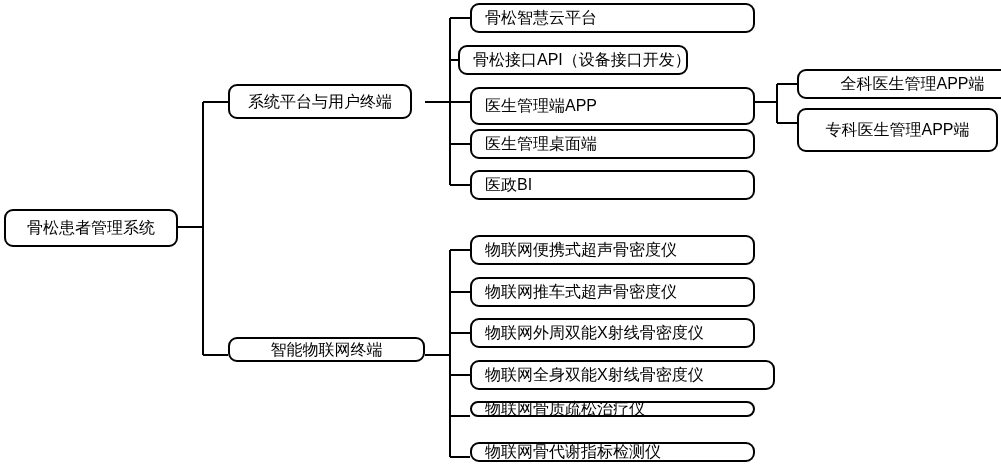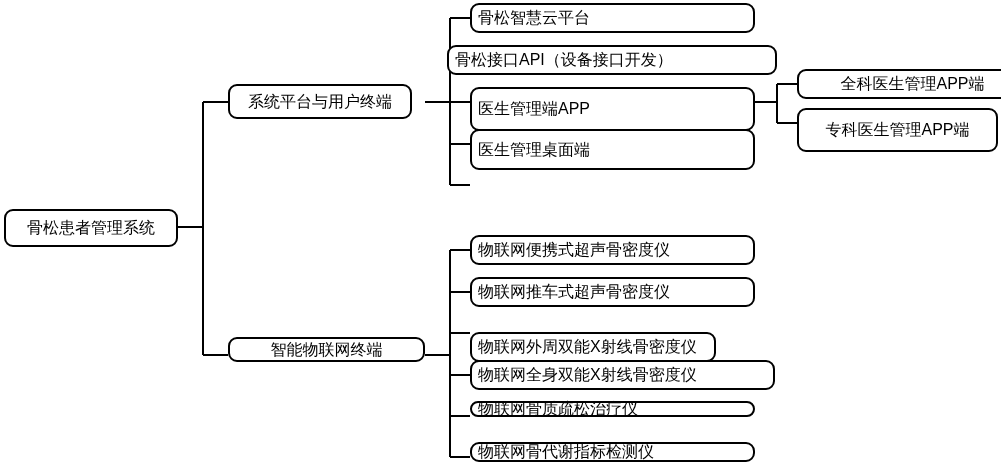--- a/index.html
+++ b/index.html
@@ -31,21 +31,21 @@
     font-size: 16px;
     line-height: 1;
     display: flex;
     align-items: center;
     justify-content: center;
     white-space: nowrap;
     z-index: 1;
   }
   .node.left {
     justify-content: flex-start;
-    padding-left: 6px;
+    padding-left: 13px;
   }
 </style>
 </head>
 <body>
 
 <div class="canvas">
 
   <svg class="connectors" width="1001" height="475" viewBox="0 0 1001 475">
 
     <path d="M178 227 H204 M203 102 V355 M203 102 H228 M203 355 H228" stroke="#000000" stroke-width="2" fill="none"></path>
@@ -56,27 +56,28 @@
 
     <path d="M755 102 H777 M777 84 V123 M777 84 H797 M777 123 H797" stroke="#000000" stroke-width="2" fill="none"></path>
   </svg>
 
   <div class="node" style="left:4px;top:209px;width:174px;height:38px">骨松患者管理系统</div>
 
   <div class="node" style="left:228px;top:84px;width:184px;height:35px">系统平台与用户终端</div>
   <div class="node" style="left:228px;top:337px;width:197px;height:25px">智能物联网终端</div>
 
   <div class="node left" style="left:470px;top:3px;width:285px;height:30px">骨松智慧云平台</div>
-  <div class="node left" style="left:447px;top:45px;width:330px;height:30px">骨松接口API（设备接口开发）</div>
-  <div class="node left" style="left:470px;top:87px;width:285px;height:44px">医生管理端APP</div>
-  <div class="node left" style="left:470px;top:129px;width:285px;height:41px">医生管理桌面端</div>
+  <div class="node left" style="left:458px;top:45px;width:230px;height:30px">骨松接口API（设备接口开发）</div>
+  <div class="node left" style="left:470px;top:87px;width:285px;height:38px">医生管理端APP</div>
+  <div class="node left" style="left:470px;top:129px;width:285px;height:30px">医生管理桌面端</div>
+  <div class="node left" style="left:470px;top:170px;width:285px;height:30px">医政BI</div>
 
   <div class="node" style="left:797px;top:69px;width:231px;height:30px">全科医生管理APP端</div>
   <div class="node" style="left:797px;top:108px;width:201px;height:44px">专科医生管理APP端</div>
 
   <div class="node left" style="left:470px;top:277px;width:285px;height:30px">物联网推车式超声骨密度仪</div>
   <div class="node left" style="left:470px;top:235px;width:285px;height:30px">物联网便携式超声骨密度仪</div>
-  <div class="node left" style="left:470px;top:332px;width:246px;height:30px">物联网外周双能X射线骨密度仪</div>
+  <div class="node left" style="left:470px;top:318px;width:285px;height:30px">物联网外周双能X射线骨密度仪</div>
   <div class="node left" style="left:470px;top:360px;width:305px;height:30px">物联网全身双能X射线骨密度仪</div>
   <div class="node left" style="left:470px;top:401px;width:285px;height:16px">物联网骨质疏松治疗仪</div>
   <div class="node left" style="left:470px;top:442px;width:285px;height:20px">物联网骨代谢指标检测仪</div>
 
 </div>
 
 </body></html>

